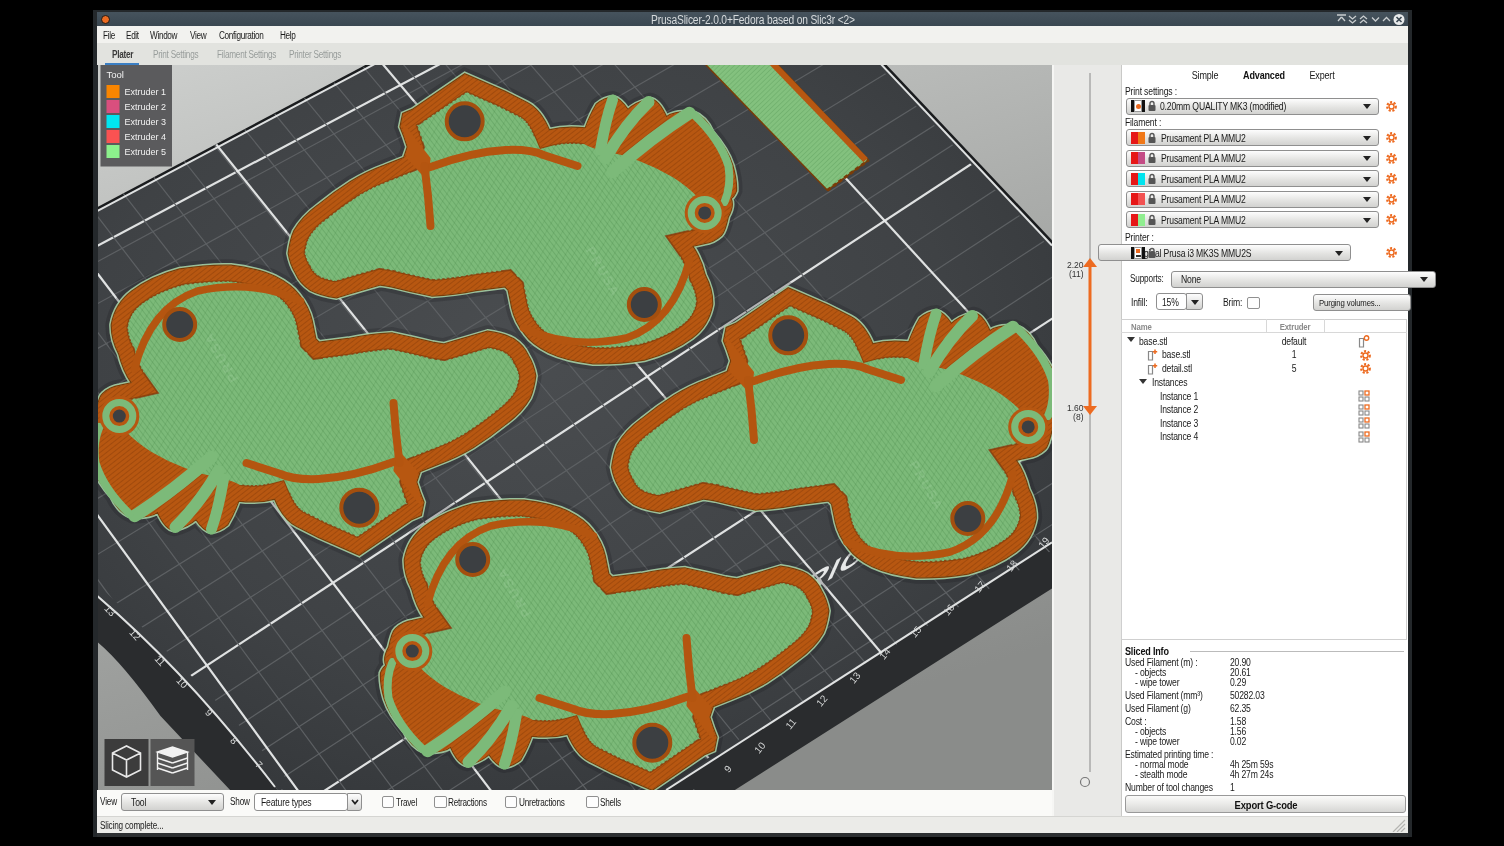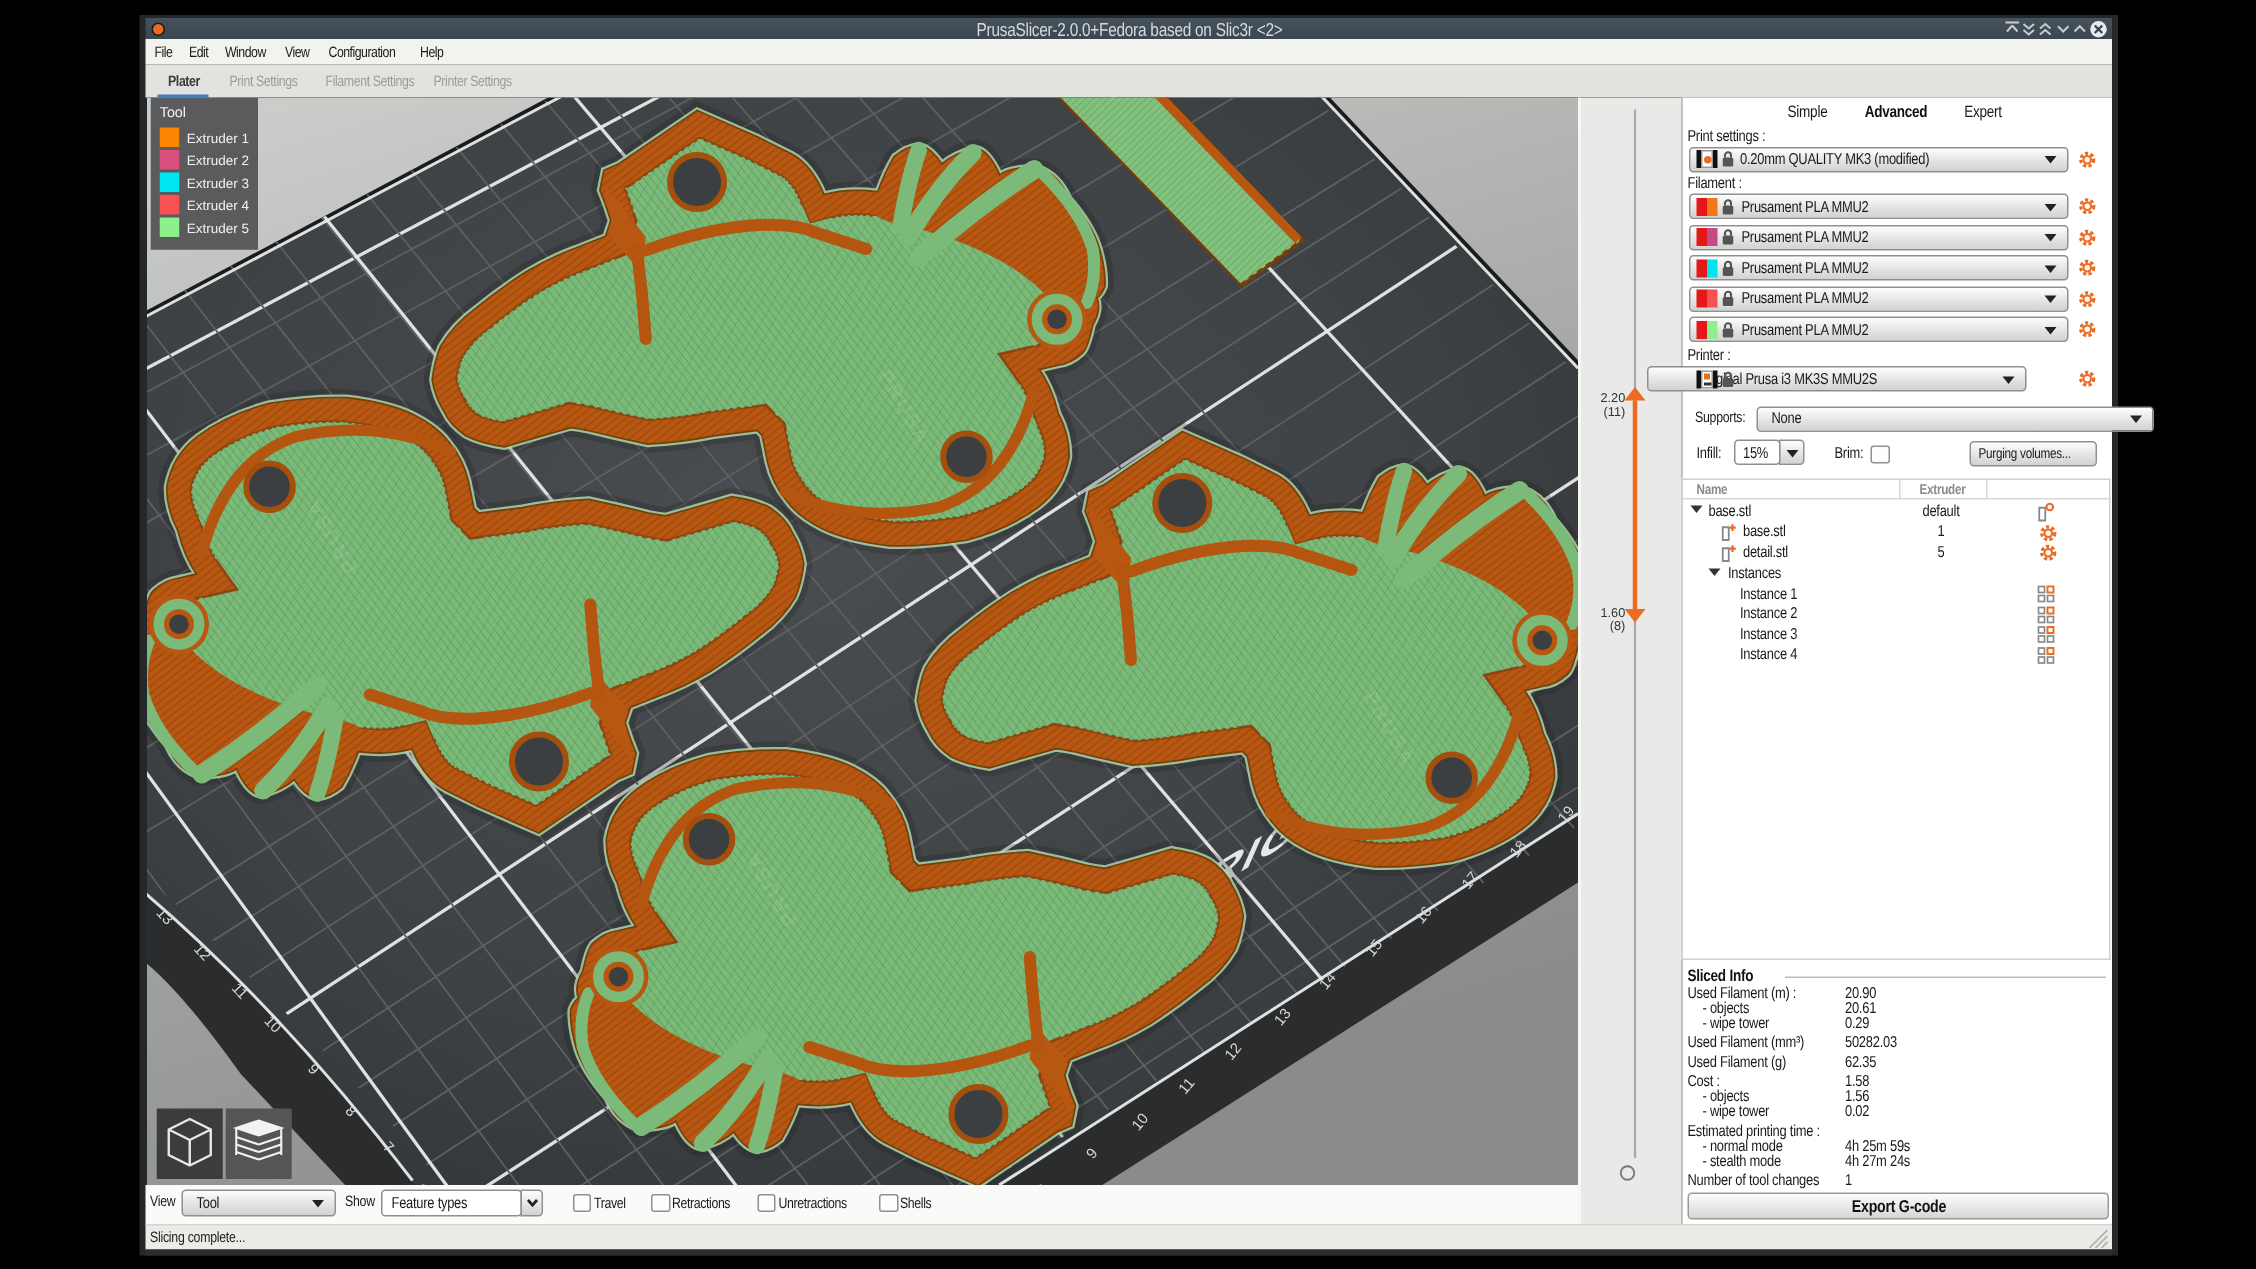--- a/index.html
+++ b/index.html
@@ -387,21 +387,21 @@
   </div>
 <div style="position:absolute;left:1131px;top:296px;font-size:10.5px;color:#1a1a1a;white-space:nowrap;letter-spacing:-0.2px;transform:scaleX(0.82);transform-origin:0 50%;">Infill:</div>
 <div style="position:absolute;left:1155.5px;top:293px;width:31px;height:17px;background:#fff;border:1px solid #8f8f8f;border-radius:3px;box-sizing:border-box">
     <div style="position:absolute;left:5px;top:0;height:100%;display:flex;align-items:center;font-size:10.5px;color:#1a1a1a;white-space:nowrap;letter-spacing:-0.2px;transform:scaleX(0.82);transform-origin:0 50%">15%</div>
   </div>
 <div style="position:absolute;left:1186px;top:293px;width:17px;height:17px;background:linear-gradient(#fdfdfd,#d2d2d0);border:1px solid #8f8f8f;border-radius:0 3px 3px 0;box-sizing:border-box">
     <div style="position:absolute;left:4px;top:6px;width:0;height:0;border:4px solid transparent;border-top:5px solid #222"></div>
   </div>
 <div style="position:absolute;left:1223px;top:296px;font-size:10.5px;color:#1a1a1a;white-space:nowrap;letter-spacing:-0.2px;transform:scaleX(0.82);transform-origin:0 50%;">Brim:</div>
 <div style="position:absolute;left:1247px;top:296.5px;width:12.5px;height:12.5px;background:#fdfdfd;border:1px solid #909090;border-radius:2px;box-sizing:border-box"></div>
-<div style="position:absolute;left:1313px;top:294px;width:85px;height:16.5px;background:linear-gradient(#fdfdfd,#e4e4e2 55%,#d2d2d0);border:1px solid #8f8f8f;border-radius:3px;box-sizing:border-box">
+<div style="position:absolute;left:1313px;top:294px;width:98px;height:16.5px;background:linear-gradient(#fdfdfd,#e4e4e2 55%,#d2d2d0);border:1px solid #8f8f8f;border-radius:3px;box-sizing:border-box">
     <div style="position:absolute;left:5px;top:0;height:100%;display:flex;align-items:center;font-size:9.5px;color:#1a1a1a;white-space:nowrap;letter-spacing:-0.2px;transform:scaleX(0.82);transform-origin:0 50%">Purging volumes...</div>
   </div>
 <div style="position:absolute;left:1121px;top:318.5px;width:285.5px;height:321.5px;background:#fff;border:1px solid #cfcfcf;box-sizing:border-box"></div>
 <div style="position:absolute;left:1121px;top:318.5px;width:285.5px;height:14px;border-bottom:1px solid #d8d8d8;box-sizing:border-box"></div>
 <div style="position:absolute;left:1130.5px;top:320.5px;font-size:9.5px;font-weight:bold;color:#8a8a8a;white-space:nowrap;letter-spacing:-0.2px;transform:scaleX(0.82);transform-origin:0 50%;">Name</div>
 <div style="position:absolute;left:1294.5px;top:320.5px;font-size:9.5px;font-weight:bold;color:#8a8a8a;white-space:nowrap;letter-spacing:-0.2px;transform:translateX(-50%) scaleX(0.82);">Extruder</div>
 <div style="position:absolute;left:1266px;top:318.5px;width:1px;height:14px;background:#d8d8d8"></div>
 <div style="position:absolute;left:1324px;top:318.5px;width:1px;height:14px;background:#d8d8d8"></div>
 <div style="position:absolute;left:1127px;top:337px;width:0;height:0;border:4px solid transparent;border-top:5px solid #333"></div>
 <div style="position:absolute;left:1139px;top:334.5px;font-size:10.5px;color:#1a1a1a;white-space:nowrap;letter-spacing:-0.2px;transform:scaleX(0.82);transform-origin:0 50%;">base.stl</div>

